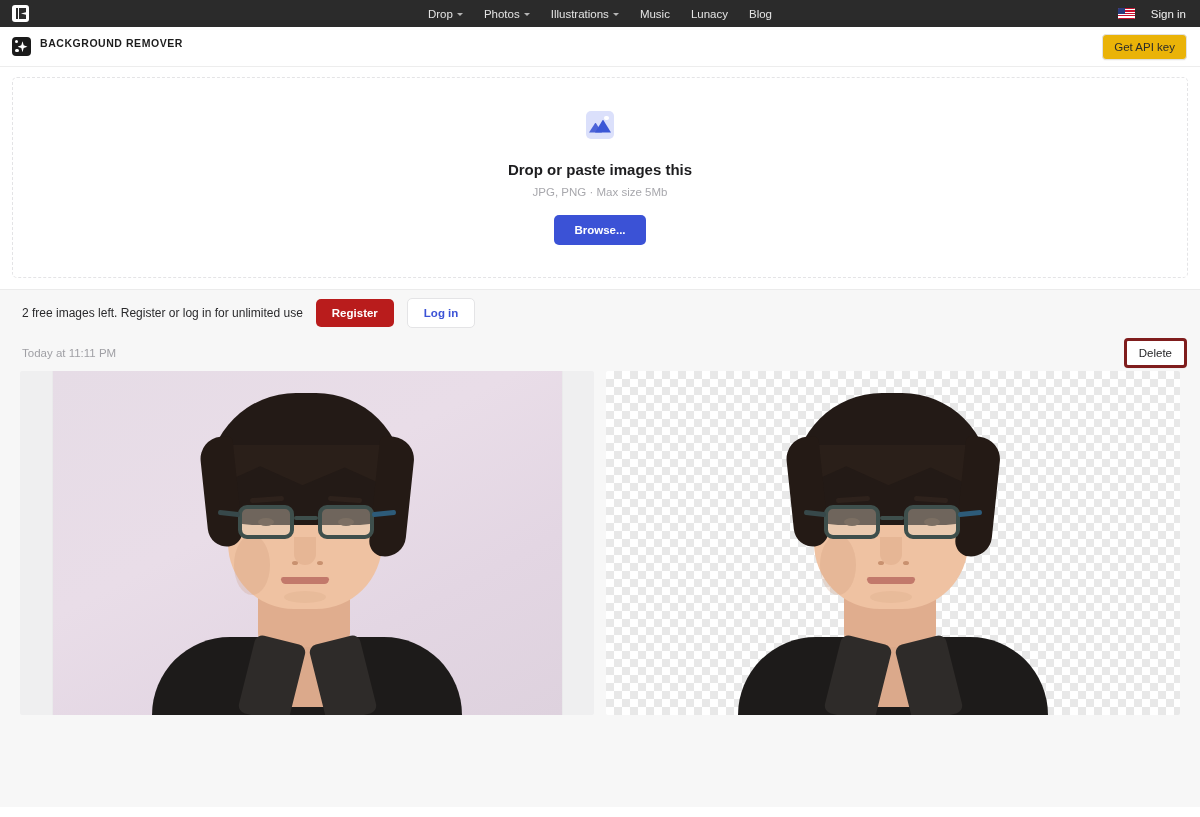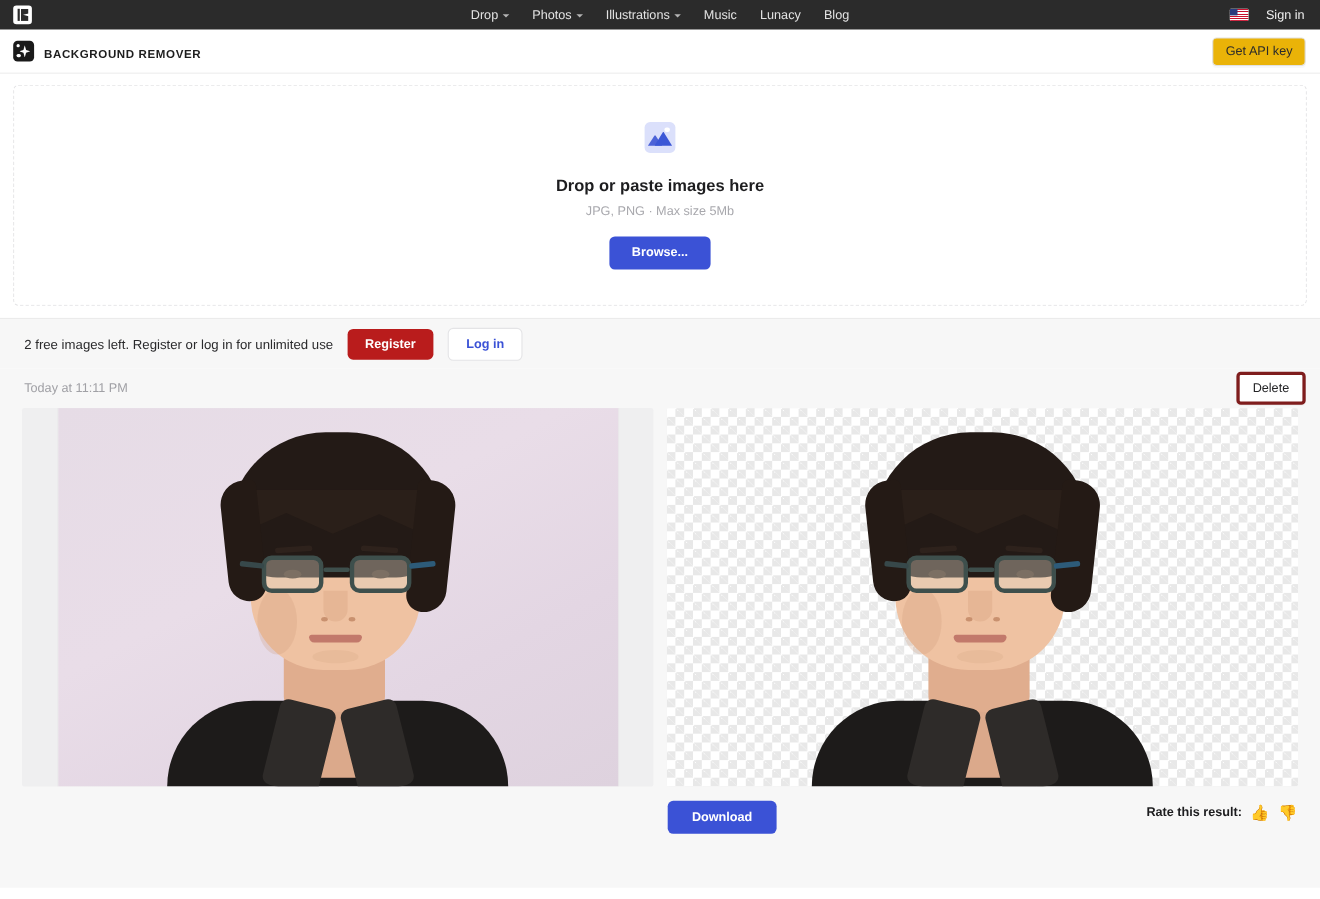--- a/index.html
+++ b/index.html
@@ -122,21 +122,21 @@
     background: #ffffff;
     border-bottom: 1px solid #ededed;
     display: flex;
     align-items: center;
     position: relative;
   }
   .brand {
     position: absolute;
     left: 12px;
     display: flex;
-    align-items: flex-end;
+    align-items: flex-start;
     gap: 9px;
   }
   .brand-mark {
     width: 19px; height: 19px;
     background: #1a1a1a;
     border-radius: 4px;
     position: relative;
   }
   .brand-mark .spark {
     position: absolute;
@@ -651,21 +651,21 @@
   <button class="api-btn">Get API key</button>
 </div>
 
 <div class="dropzone-wrap">
   <div class="dropzone">
     <div class="img-icon">
       <span class="mtn-back"></span>
       <span class="mtn-front"></span>
       <span class="sun"></span>
     </div>
-    <div class="dz-title">Drop or paste images here</div>
+    <div class="dz-title">Drop or paste images this</div>
     <div class="dz-sub">JPG, PNG · Max size 5Mb</div>
     <button class="browse-btn">Browse...</button>
   </div>
 </div>
 
 <div class="limitbar">
   <span class="limit-text">2 free images left. Register or log in for unlimited use</span>
   <button class="register-btn">Register</button>
   <button class="login-btn">Log in</button>
 </div>
@@ -742,22 +742,14 @@
           <div class="p-nostril-l"></div>
           <div class="p-nostril-r"></div>
           <div class="p-mouth"></div>
           <div class="p-chin"></div>
         </div>
       </div>
     </div>
 
   </div>
 
-  <div class="actions-row">
-    <button class="download-btn">Download</button>
-    <div class="rate-box">
-      <span class="rate-label">Rate this result:</span>
-      <span class="thumb">👍</span>
-      <span class="thumb">👎</span>
-    </div>
-  </div>
 
 </div>
 
 </body></html>

